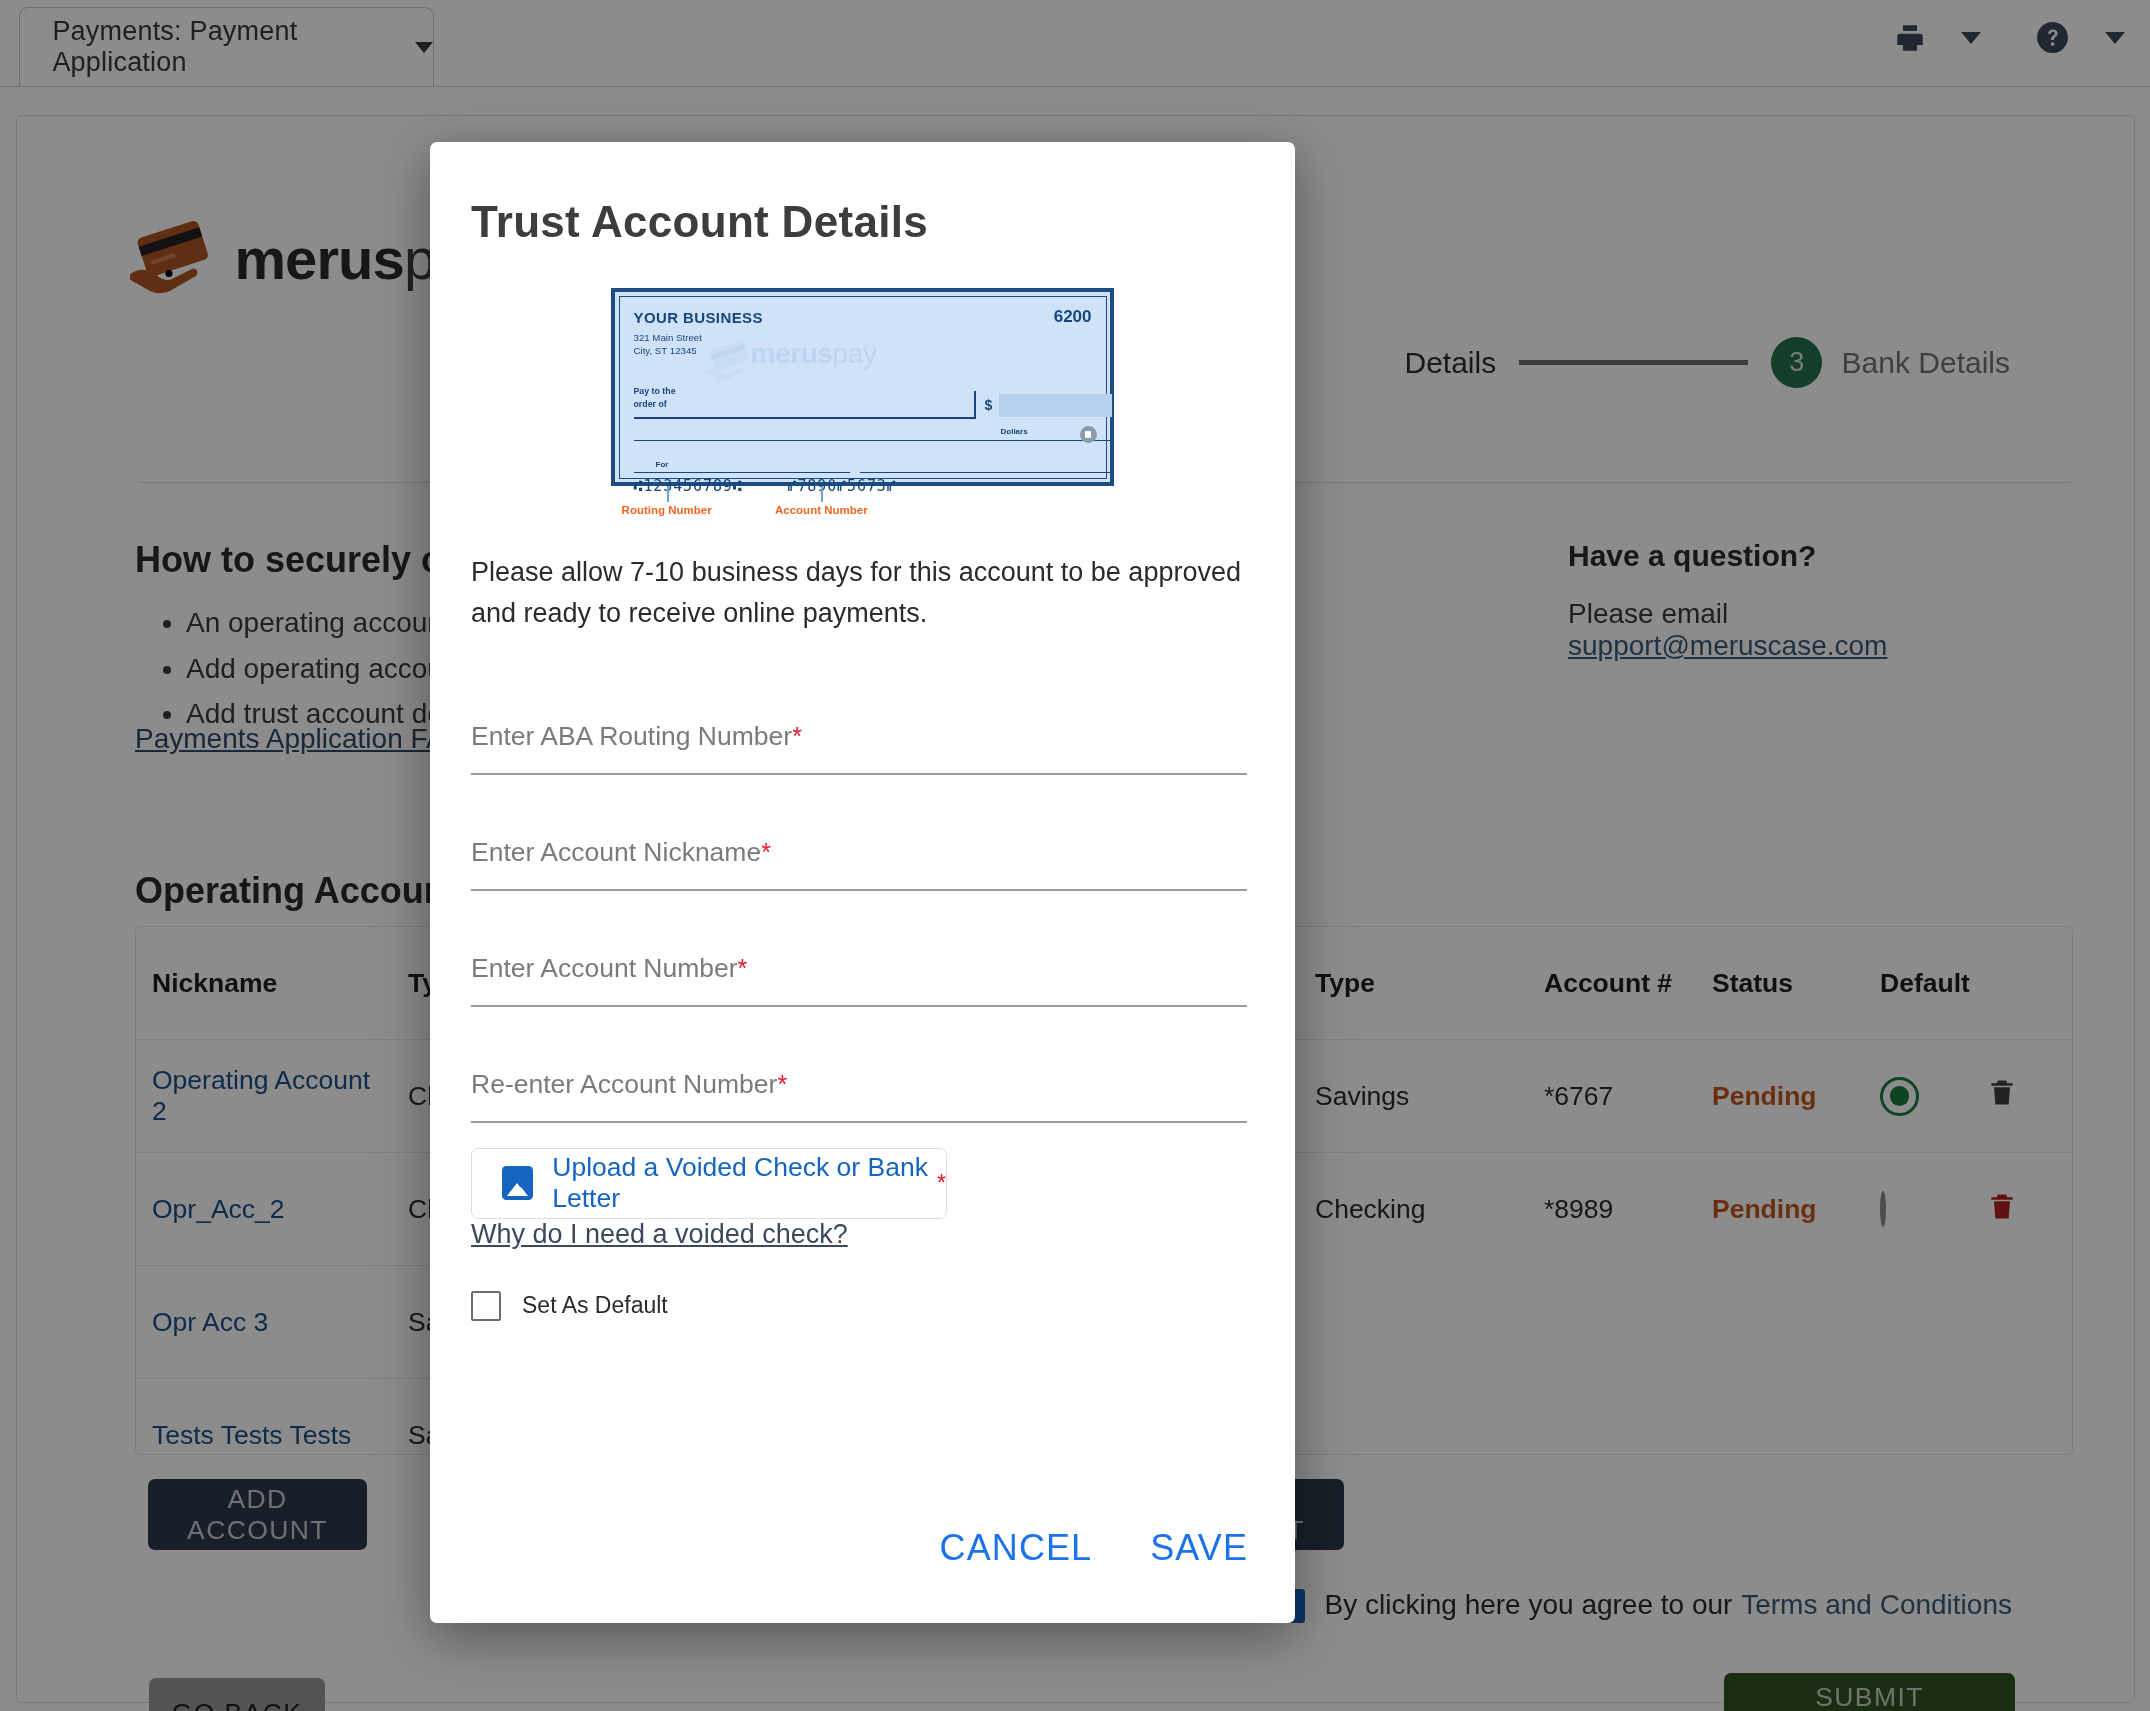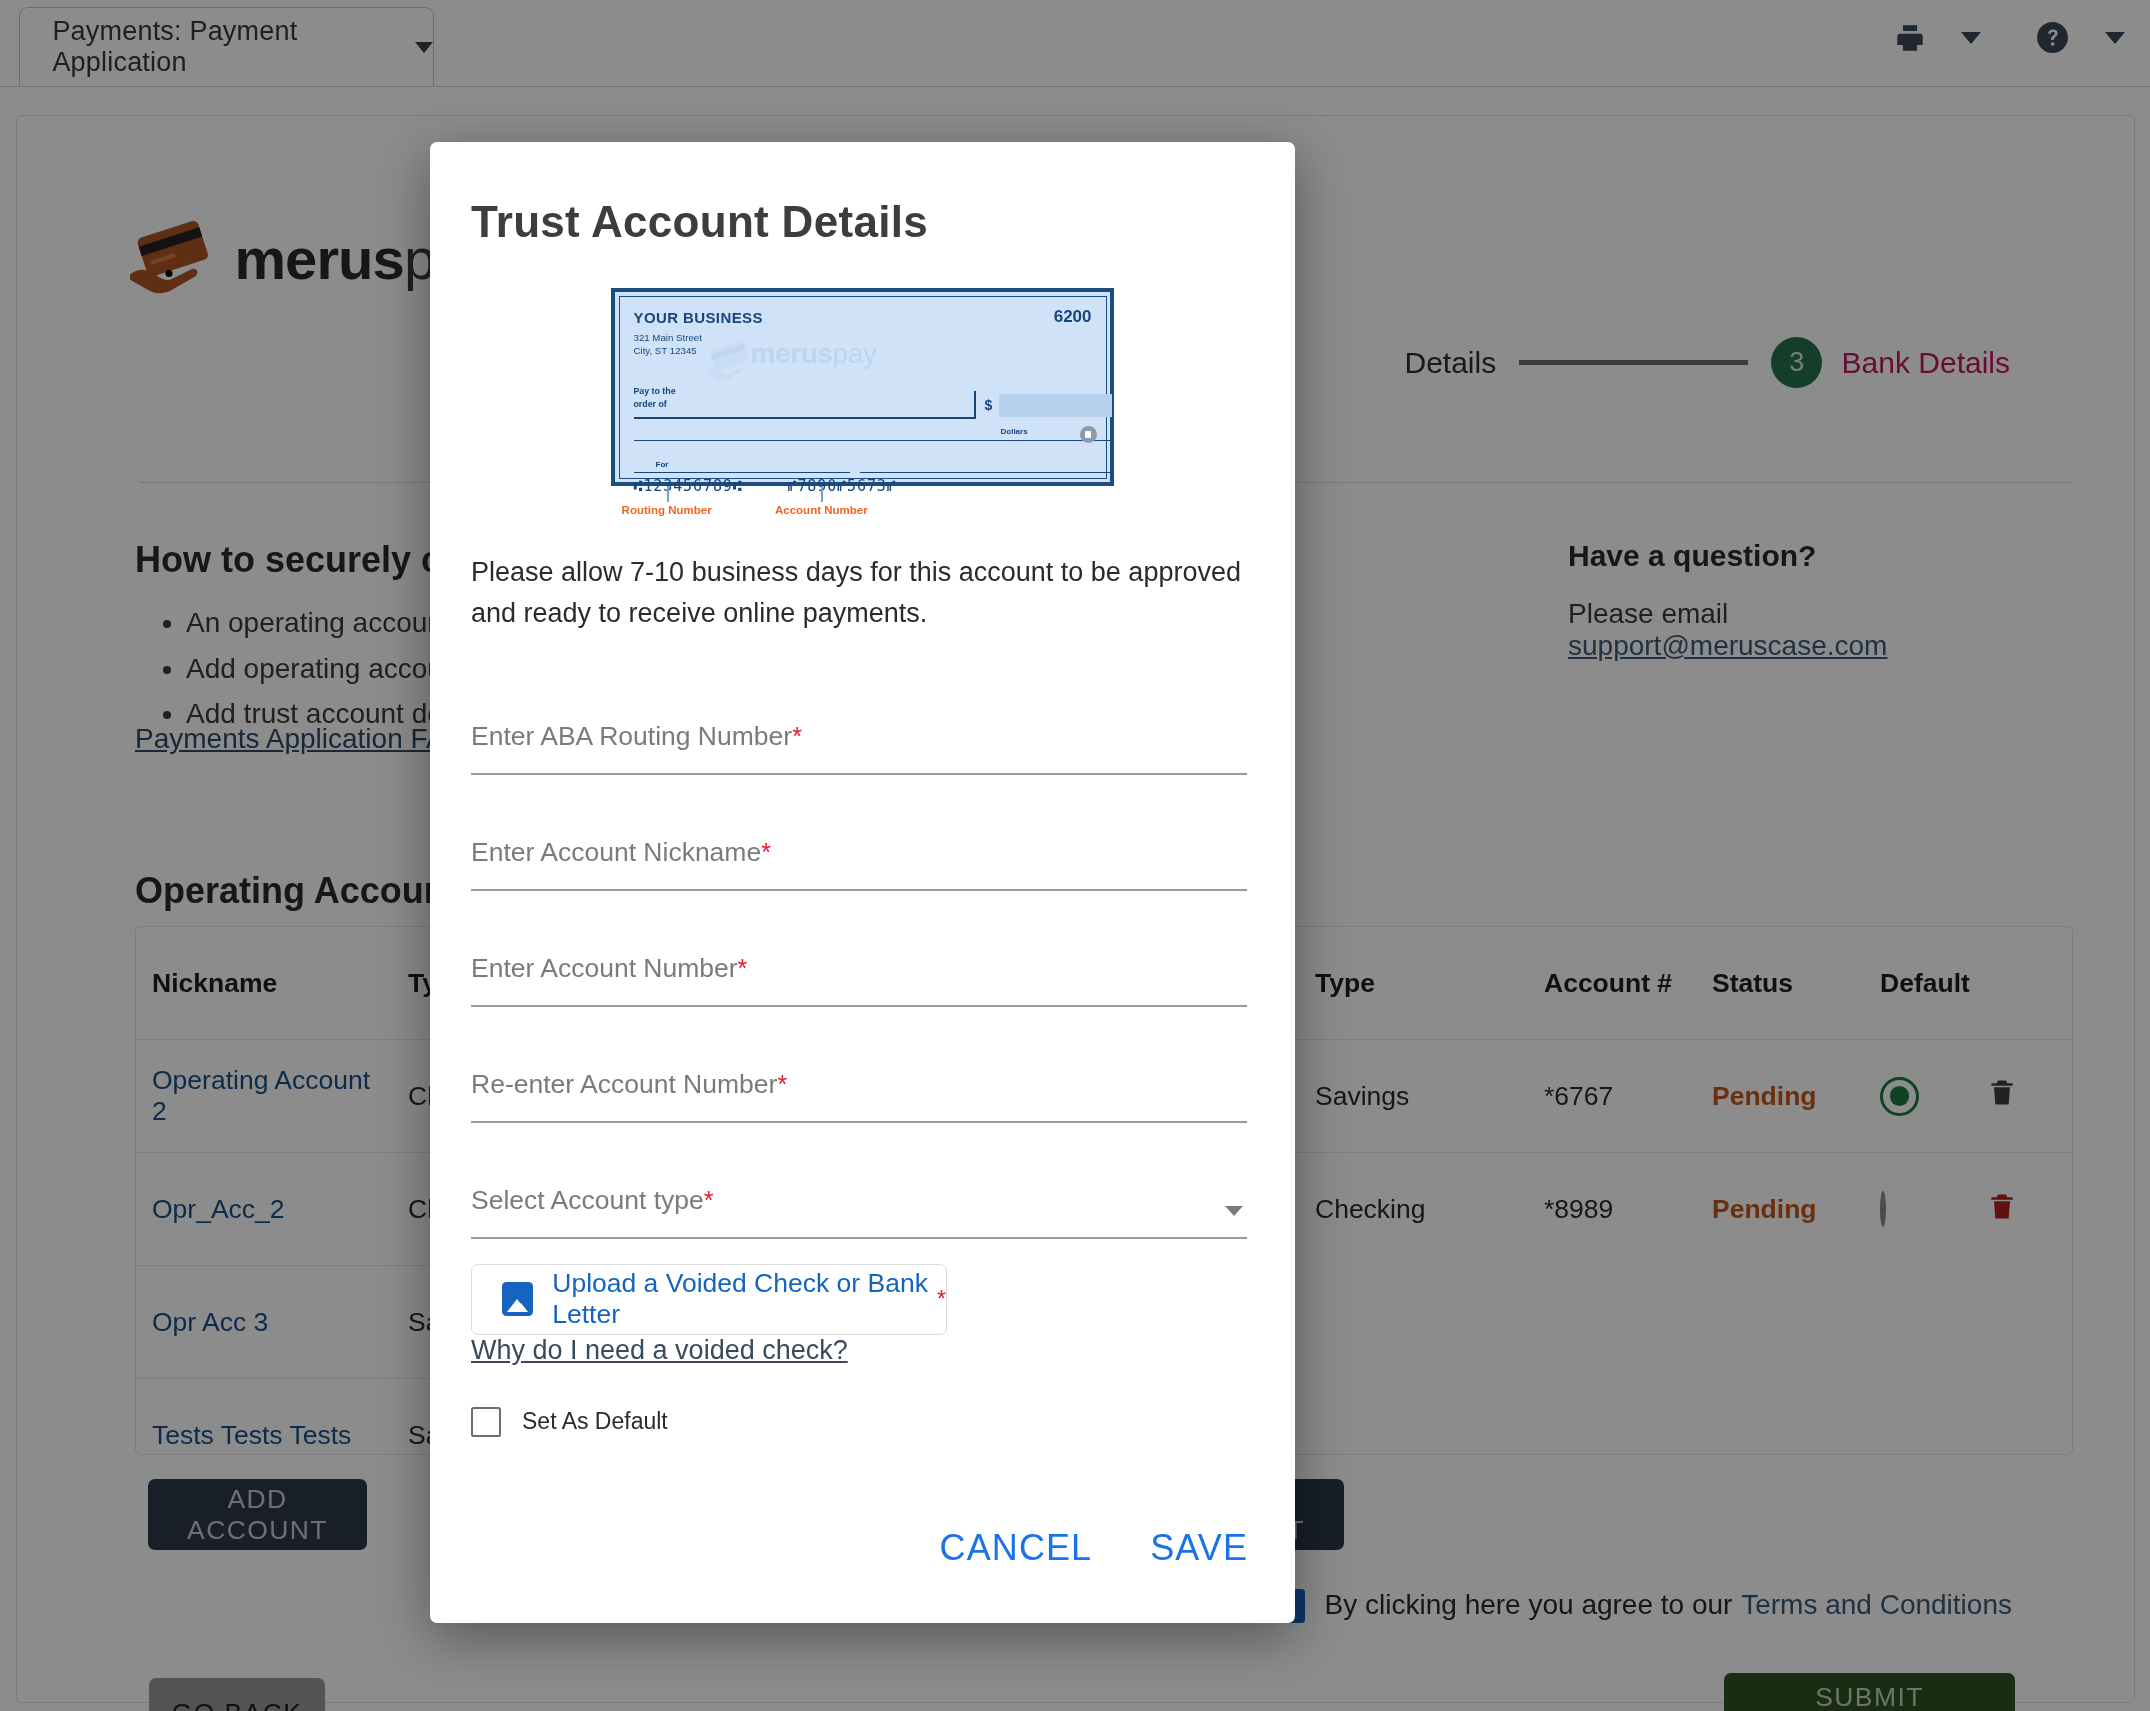--- a/index.html
+++ b/index.html
@@ -29,21 +29,21 @@
   .logo-row{position:absolute;left:106px;top:93px;display:flex;align-items:center;}
   .logo-mark{width:99px;height:99px;position:relative;margin-right:12.4px;}
   .logo-text{font-size:58px;color:#2b2b2b;letter-spacing:-0.9px;}
   .logo-text b{font-weight:700;}
   .logo-text span{font-weight:400;color:#3b3b3b;}
 
   
   .stepper{position:absolute;right:124px;top:221px;display:flex;align-items:center;gap:0;}
   .step-line{width:229px;height:4.4px;background:#6c6c6c;margin:0 23px;}
   .step-circle{width:51px;height:51px;border-radius:50%;background:#25724c;color:#d9e4dd;display:flex;align-items:center;justify-content:center;font-size:27px;}
-  .step-label{font-size:30px;color:#be185d;margin-left:19.4px;}
+  .step-label{font-size:30px;color:#737373;margin-left:19.4px;}
 
   .divider{position:absolute;left:122px;top:366px;width:1932px;height:0.9px;background:#dedede;}
 
   .howto{position:absolute;left:118px;top:423px;}
   .howto h2{margin:0;font-size:36px;color:#2b2b2b;font-weight:700;}
   .howto ul{margin:19.4px 0 0 0;padding-left:51px;}
   .howto li{font-size:28px;color:#3b3b3b;line-height:1.62;}
   .faq-link{position:absolute;left:118px;top:607px;font-size:28px;color:#2f4a66;}
 
   .question{position:absolute;right:125px;top:423px;text-align:left;width:441px;}
@@ -370,25 +370,20 @@
   <div class="field">
     <span class="lbl"><span>Enter Account Number</span><span class="req">*</span></span>
     <span class="underline"></span>
   </div>
 
   <div class="field">
     <span class="lbl"><span>Re-enter Account Number</span><span class="req">*</span></span>
     <span class="underline"></span>
   </div>
 
-  <div class="field">
-    <span class="lbl"><span>Select Account type</span><span class="req">*</span></span>
-    <span class="sel-caret"></span>
-    <span class="underline"></span>
-  </div>
 
   <div id="upload-btn">
     <span class="img-icon"></span>
     <span class="upload-lbl">Upload a Voided Check or Bank Letter</span>
     <span class="upload-req">*</span>
   </div>
 
   <a class="why" href="#">Why do I need a voided check?</a>
 
   <div class="default-row">

